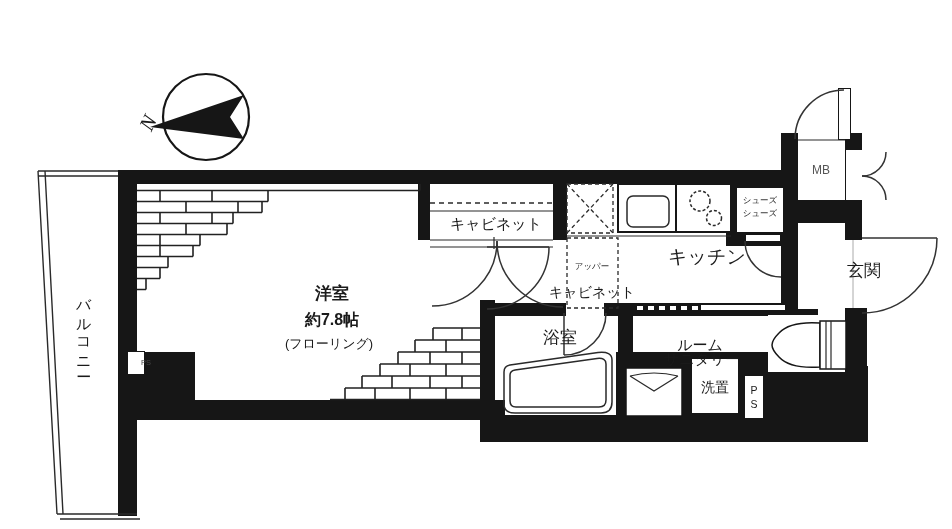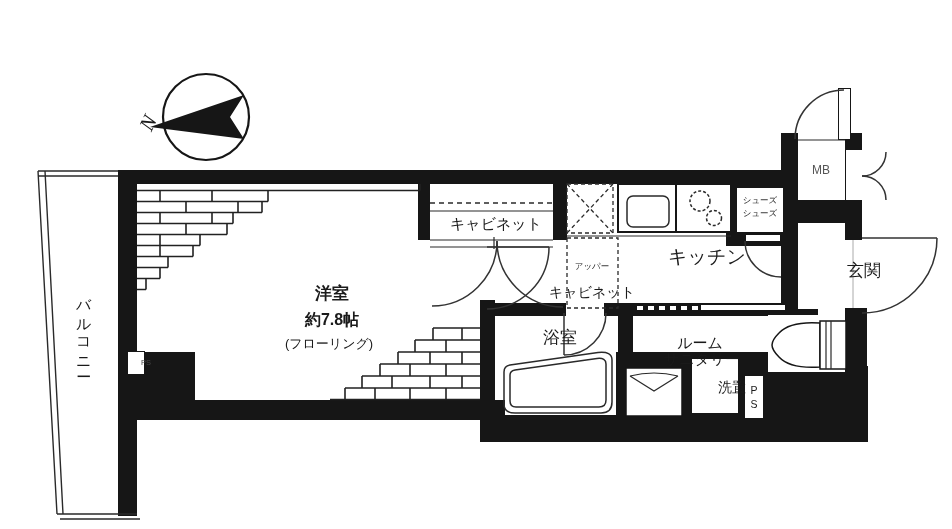--- a/index.html
+++ b/index.html
@@ -160,22 +160,22 @@
   <div class="lbl" style="left:760px;top:201px;font-size:8.5px;">シューズ</div>
   <div class="lbl" style="left:760px;top:214px;font-size:8.5px;">シューズ</div>
 
   <div class="lbl" style="left:821px;top:171px;font-size:12px;color:#555;">MB</div>
 
   <div class="lbl" style="left:864px;top:271px;font-size:17px;">玄関</div>
 
   <div class="lbl" style="left:560px;top:338px;font-size:17px;">浴室</div>
 
   <div class="lbl" style="left:702px;top:325px;font-size:15px;margin-top:34px;">サニタリー</div>
-  <div class="lbl" style="left:700px;top:345px;font-size:15px;font-family:Liberation Mono, monospace;">ルーム</div>
+  <div class="lbl" style="left:700px;top:345px;font-size:15px;">ルーム</div>
 
-  <div class="lbl" style="left:732px;top:387px;font-size:14px;">洗置</div>
+  <div class="lbl" style="left:715px;top:387px;font-size:14px;">洗置</div>
 
   <div class="lbl" style="left:136px;top:363px;font-size:7.5px;color:#444;padding-left:20px;">PS</div>
 
   <div class="lbl" style="left:754px;top:390px;font-size:10.5px;">P</div>
   <div class="lbl" style="left:754px;top:404px;font-size:10.5px;">S</div>
 
 </div>
 
 </body></html>

